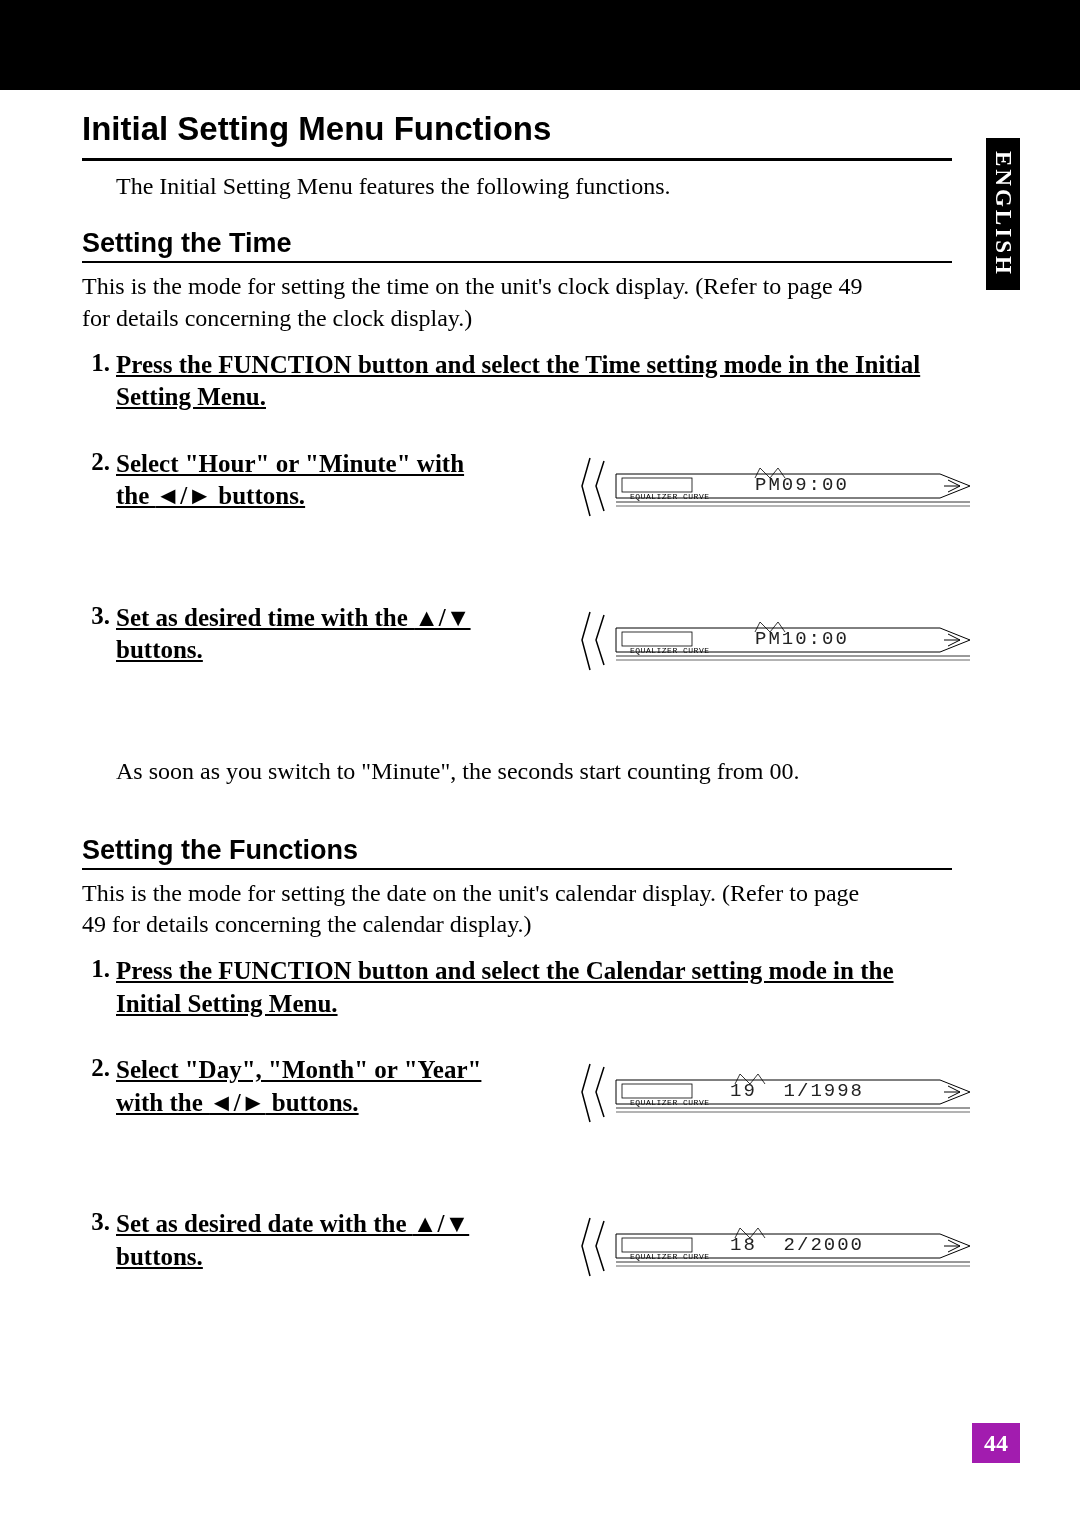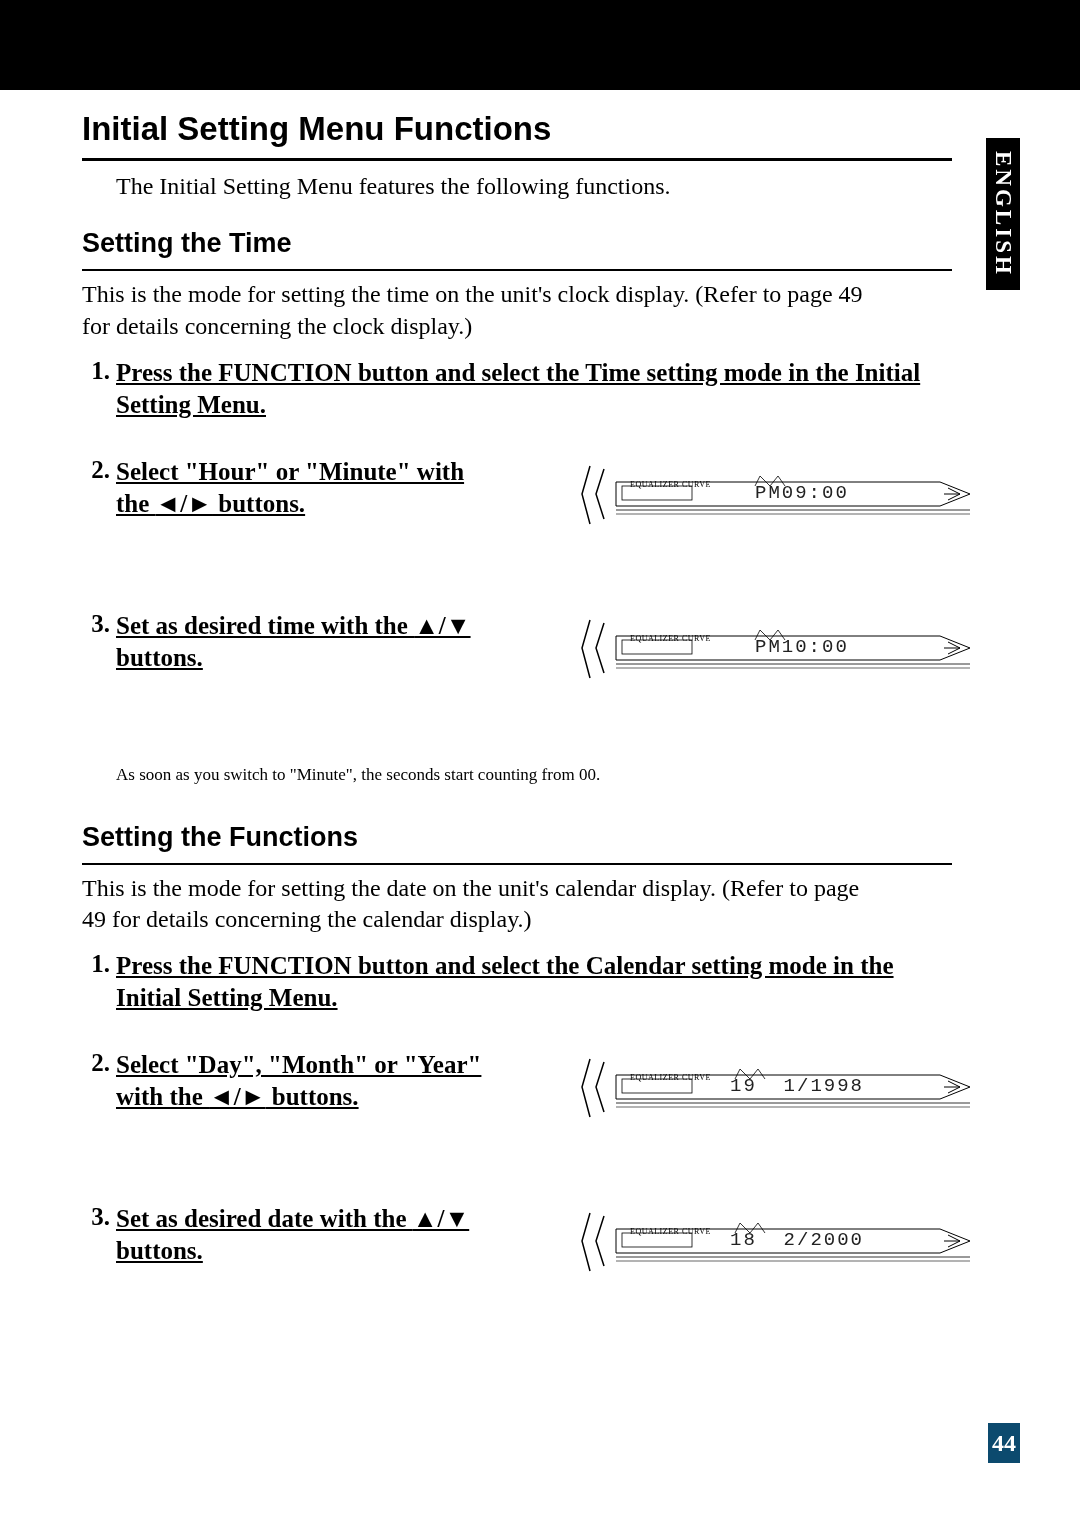--- a/index.html
+++ b/index.html
@@ -51,21 +51,21 @@
     margin-left: 34px;
     margin-bottom: 26px;
     line-height: 1.3;
     width: 800px;
   }
   .h2 {
     font-family: Arial, Helvetica, sans-serif;
     font-weight: bold;
     font-size: 27px;
     border-bottom: 2px solid #000;
-    padding-bottom: 10px;
+    padding-bottom: 2px;
     margin-bottom: 8px;
     width: 870px;
   }
   .body-text {
     font-size: 24px;
     margin-bottom: 14px;
     line-height: 1.32;
     width: 805px;
   }
   .step-row {
@@ -109,42 +109,42 @@
     top: 18px;
     left: 195px;
     font-family: "Courier New", monospace;
     font-size: 19px;
     letter-spacing: 2px;
     color: #222;
     white-space: pre;
   }
   .eq-label {
     position: absolute;
-    top: 16px;
+    top: 36px;
     left: 70px;
-    font-family: Liberation Serif, serif;
+    font-family: Liberation Mono, monospace;
     font-size: 8px;
     letter-spacing: 0.5px;
     color: #000;
   }
   .note {
-    font-size: 17px;
+    font-size: 24px;
     margin-left: 34px;
     margin-top: 8px;
-    margin-bottom: 36px;
+    margin-bottom: 48px;
     line-height: 1.3;
     width: 805px;
   }
   .page-num {
     position: absolute;
     right: 60px;
     bottom: 70px;
-    width: 32px;
+    width: 48px;
     height: 40px;
-    background: #0c4a6e;
+    background: #a21caf;
     color: #fff;
     font-family: "Times New Roman", serif;
     font-weight: bold;
     font-size: 24px;
     display: flex;
     align-items: center;
     justify-content: center;
   }
 </style>
 </head>

